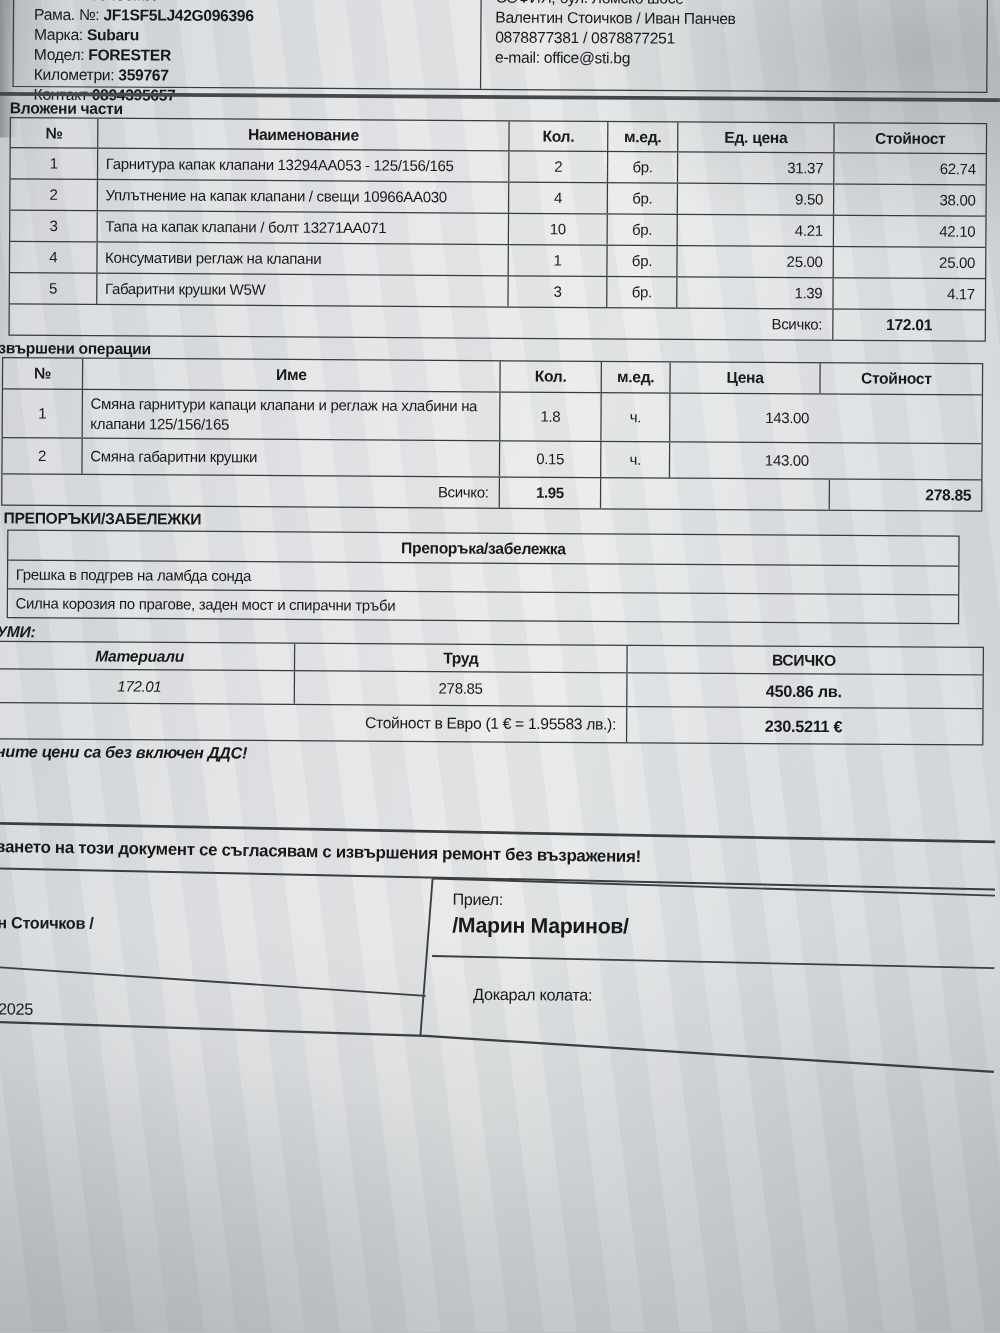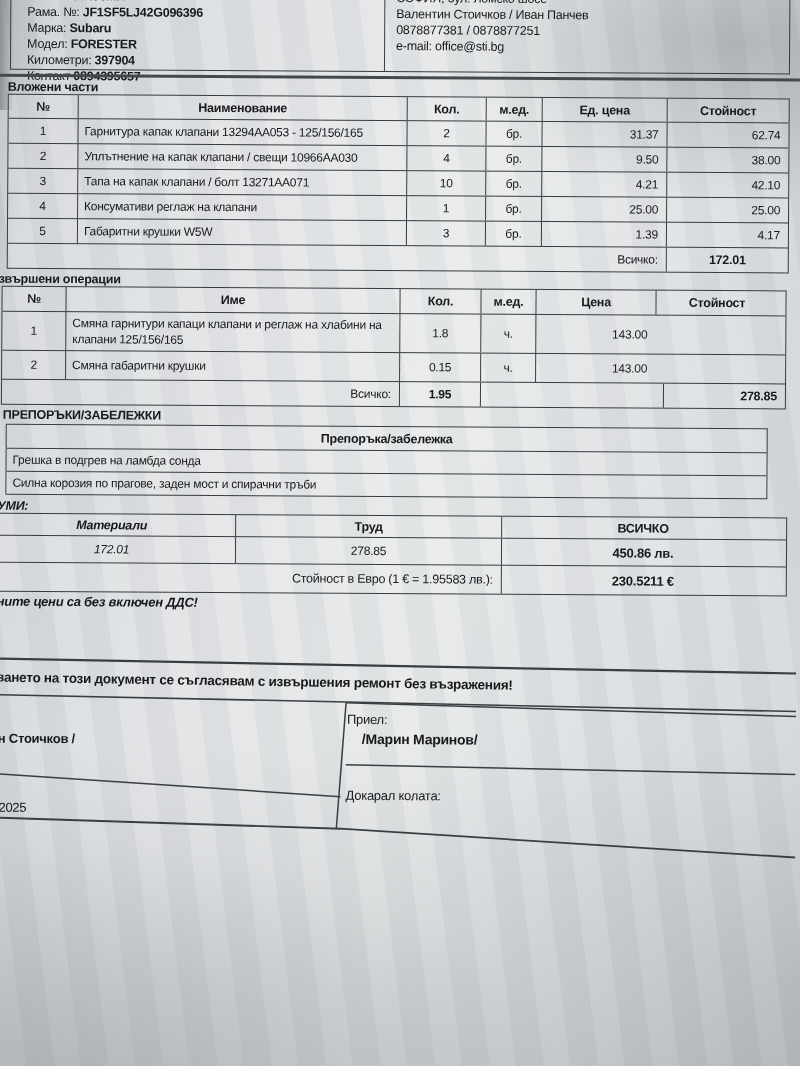--- a/index.html
+++ b/index.html
@@ -75,21 +75,21 @@
       <div class="info-line" style="left:16px;top:32px;">
         <span>Марка: </span>
         <span class="b">Subaru</span>
       </div>
       <div class="info-line" style="left:16px;top:48px;">
         <span>Модел: </span>
         <span class="b">FORESTER</span>
       </div>
       <div class="info-line" style="left:16px;top:64px;">
         <span>Километри: </span>
-        <span class="b">397904</span>
+        <span class="b">359767</span>
       </div>
       <div class="info-line" style="left:16px;top:80px;">
         <span>Контакт </span>
         <span class="b">0894395657</span>
       </div>
 
       <div class="info-line" style="left:385px;top:0px;">СОФИЯ, бул. Ломско шосе</div>
       <div class="info-line" style="left:385px;top:16px;">Валентин Стоичков / Иван Панчев</div>
       <div class="info-line" style="left:385px;top:32px;">0878877381 / 0878877251</div>
       <div class="info-line" style="left:385px;top:48px;">e-mail: office@sti.bg</div>
@@ -224,18 +224,18 @@
       <path d="M0,695 L800,707" stroke="#3b3e40" stroke-width="1.6" fill="none"></path>
       <path d="M350,701 L800,712" stroke="#3b3e40" stroke-width="1.5" fill="none"></path>
       <path d="M350,701 L341,827" stroke="#3b3e40" stroke-width="1.5" fill="none"></path>
       <path d="M0,774 L345,795" stroke="#3b3e40" stroke-width="1.5" fill="none"></path>
       <path d="M350,763 L800,770" stroke="#3b3e40" stroke-width="1.5" fill="none"></path>
       <path d="M0,818 L345,827 L800,853" stroke="#3b3e40" stroke-width="1.8" fill="none"></path>
     </svg>
 
     <div class="sigtext b" style="left:2px;top:731px;">н Стоичков /</div>
     <div class="sigtext" style="left:3px;top:800px;">2025</div>
-    <div class="sigtext" style="left:351px;top:710px;">Приел:</div>
-    <div class="sigtext b" style="left:366px;top:729px;font-size:14px;text-align:center;">/Марин Маринов/</div>
-    <div class="sigtext" style="left:350px;top:786px;text-align:right;">Докарал колата:</div>
+    <div class="sigtext" style="left:366px;top:710px;">Приел:</div>
+    <div class="sigtext b" style="left:366px;top:729px;font-size:17px;text-align:center;">/Марин Маринов/</div>
+    <div class="sigtext" style="left:383px;top:786px;text-align:right;">Докарал колата:</div>
 
   </div>
 </div>
 
 </body></html>

